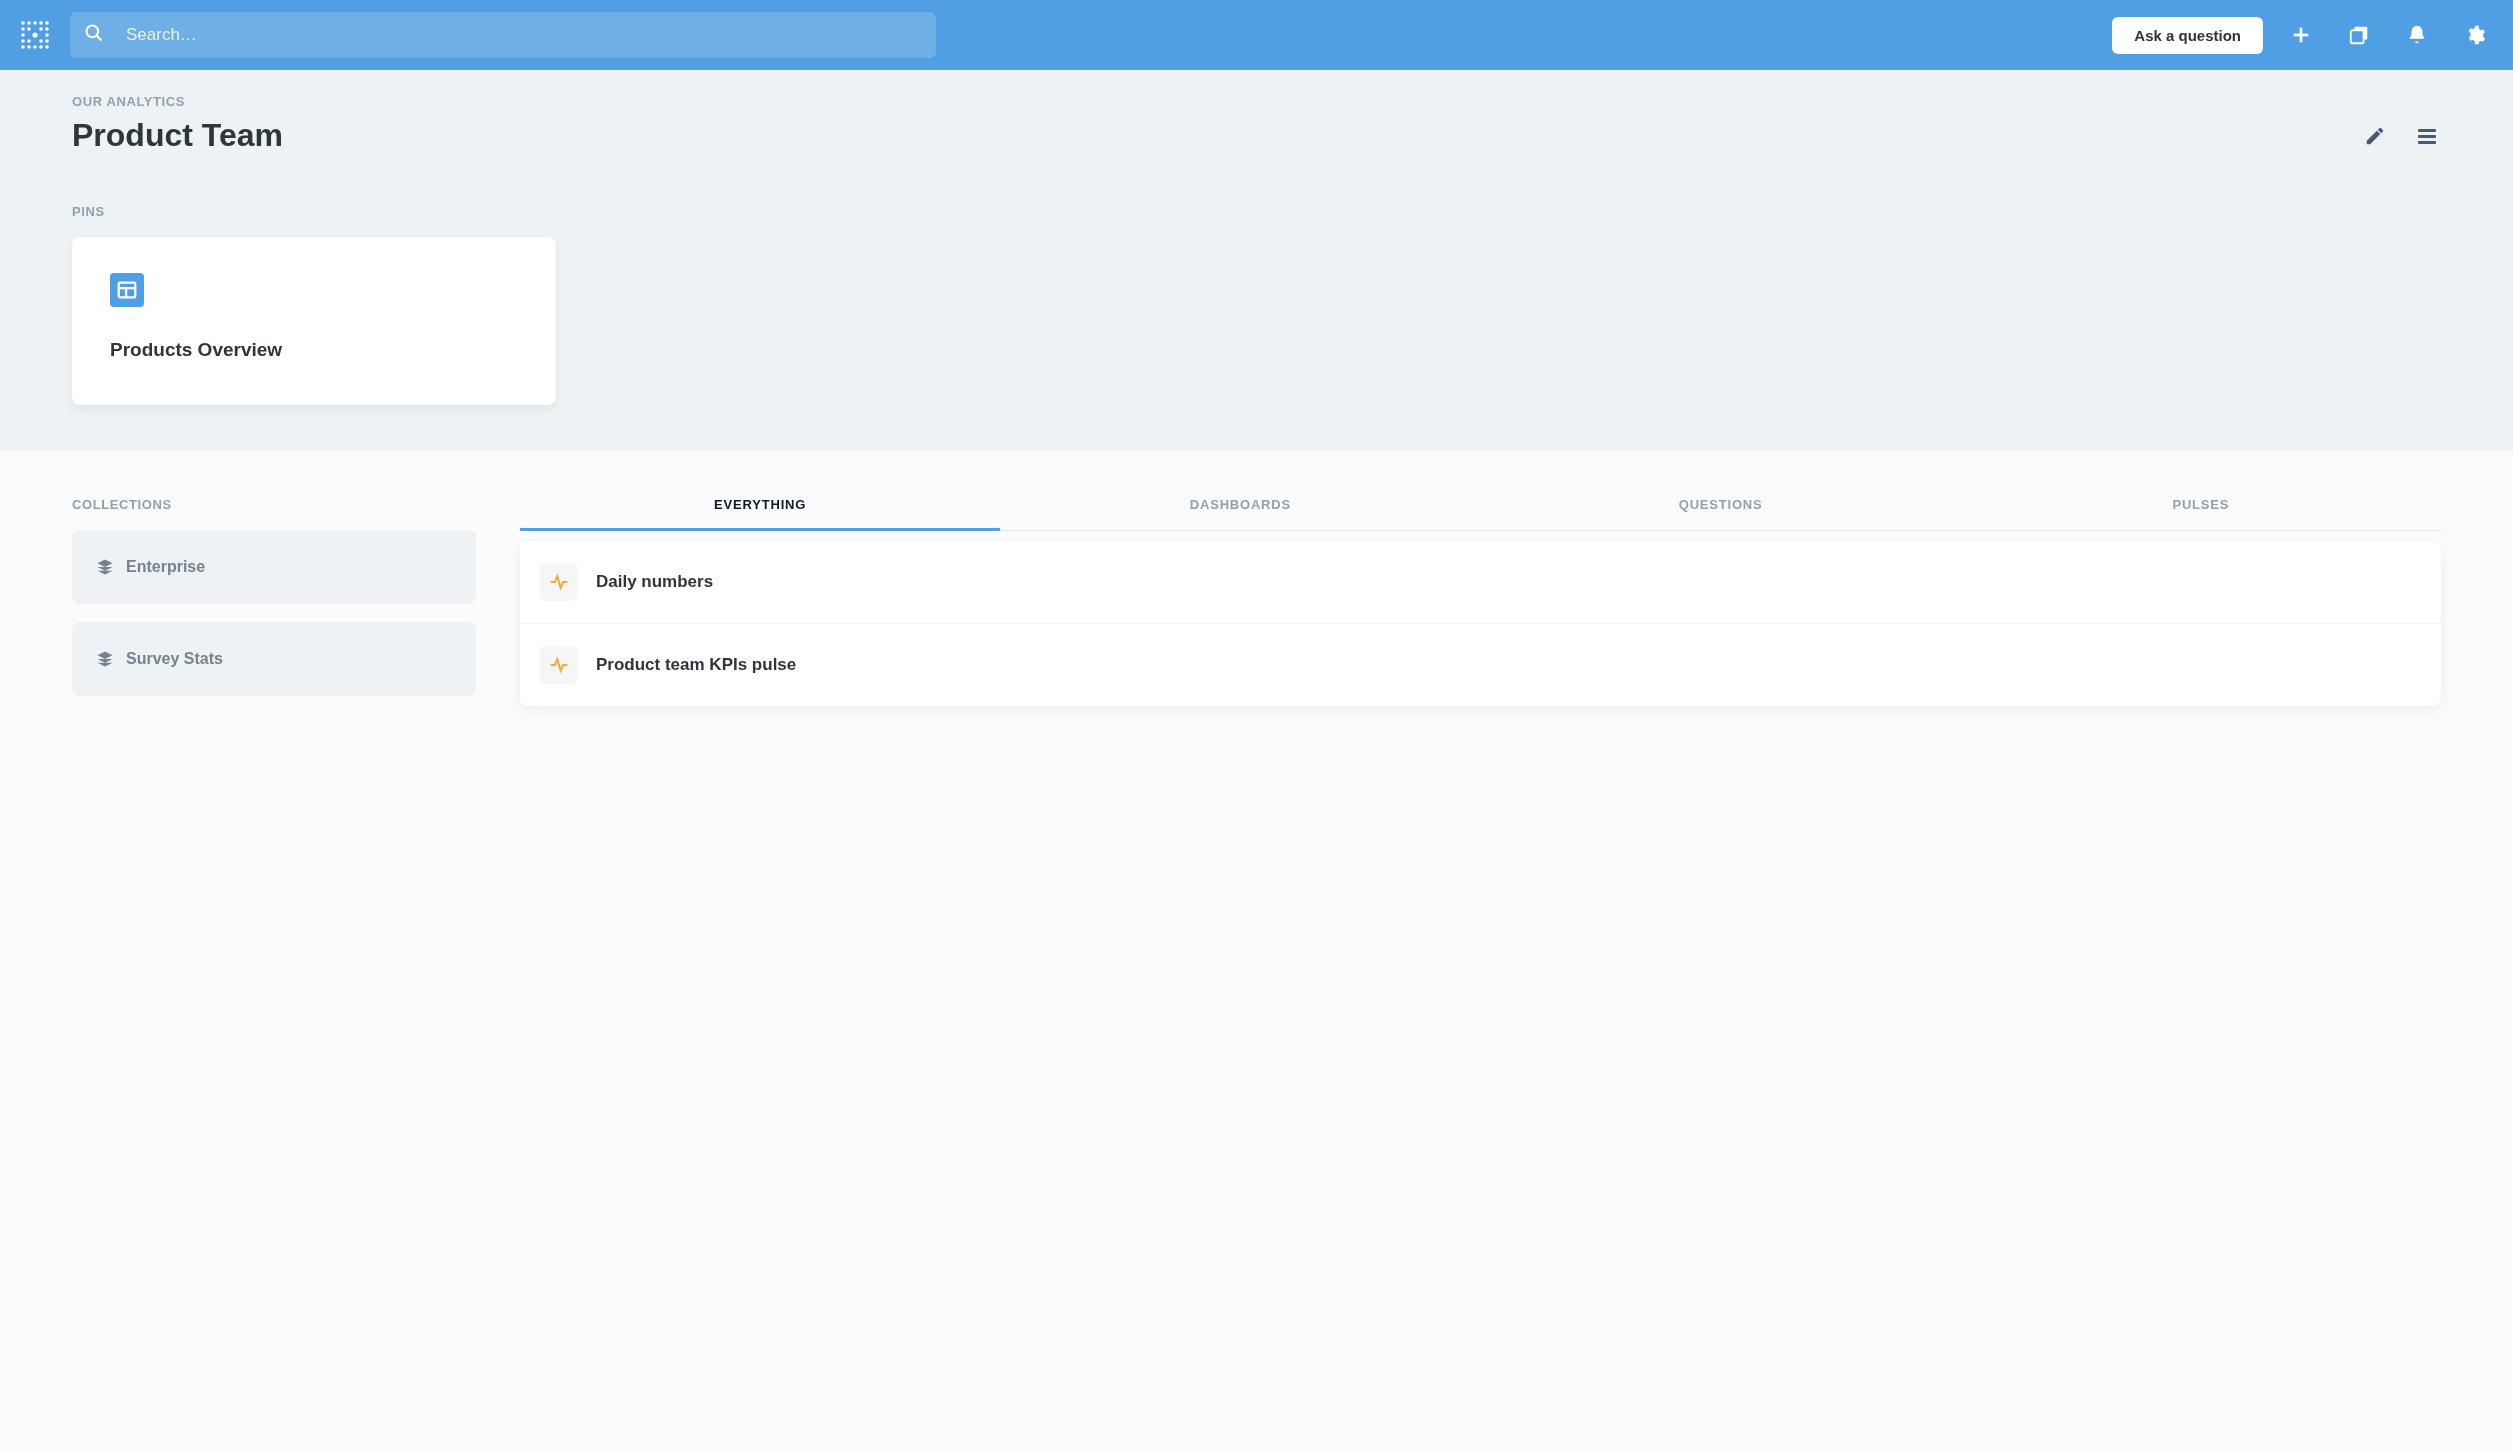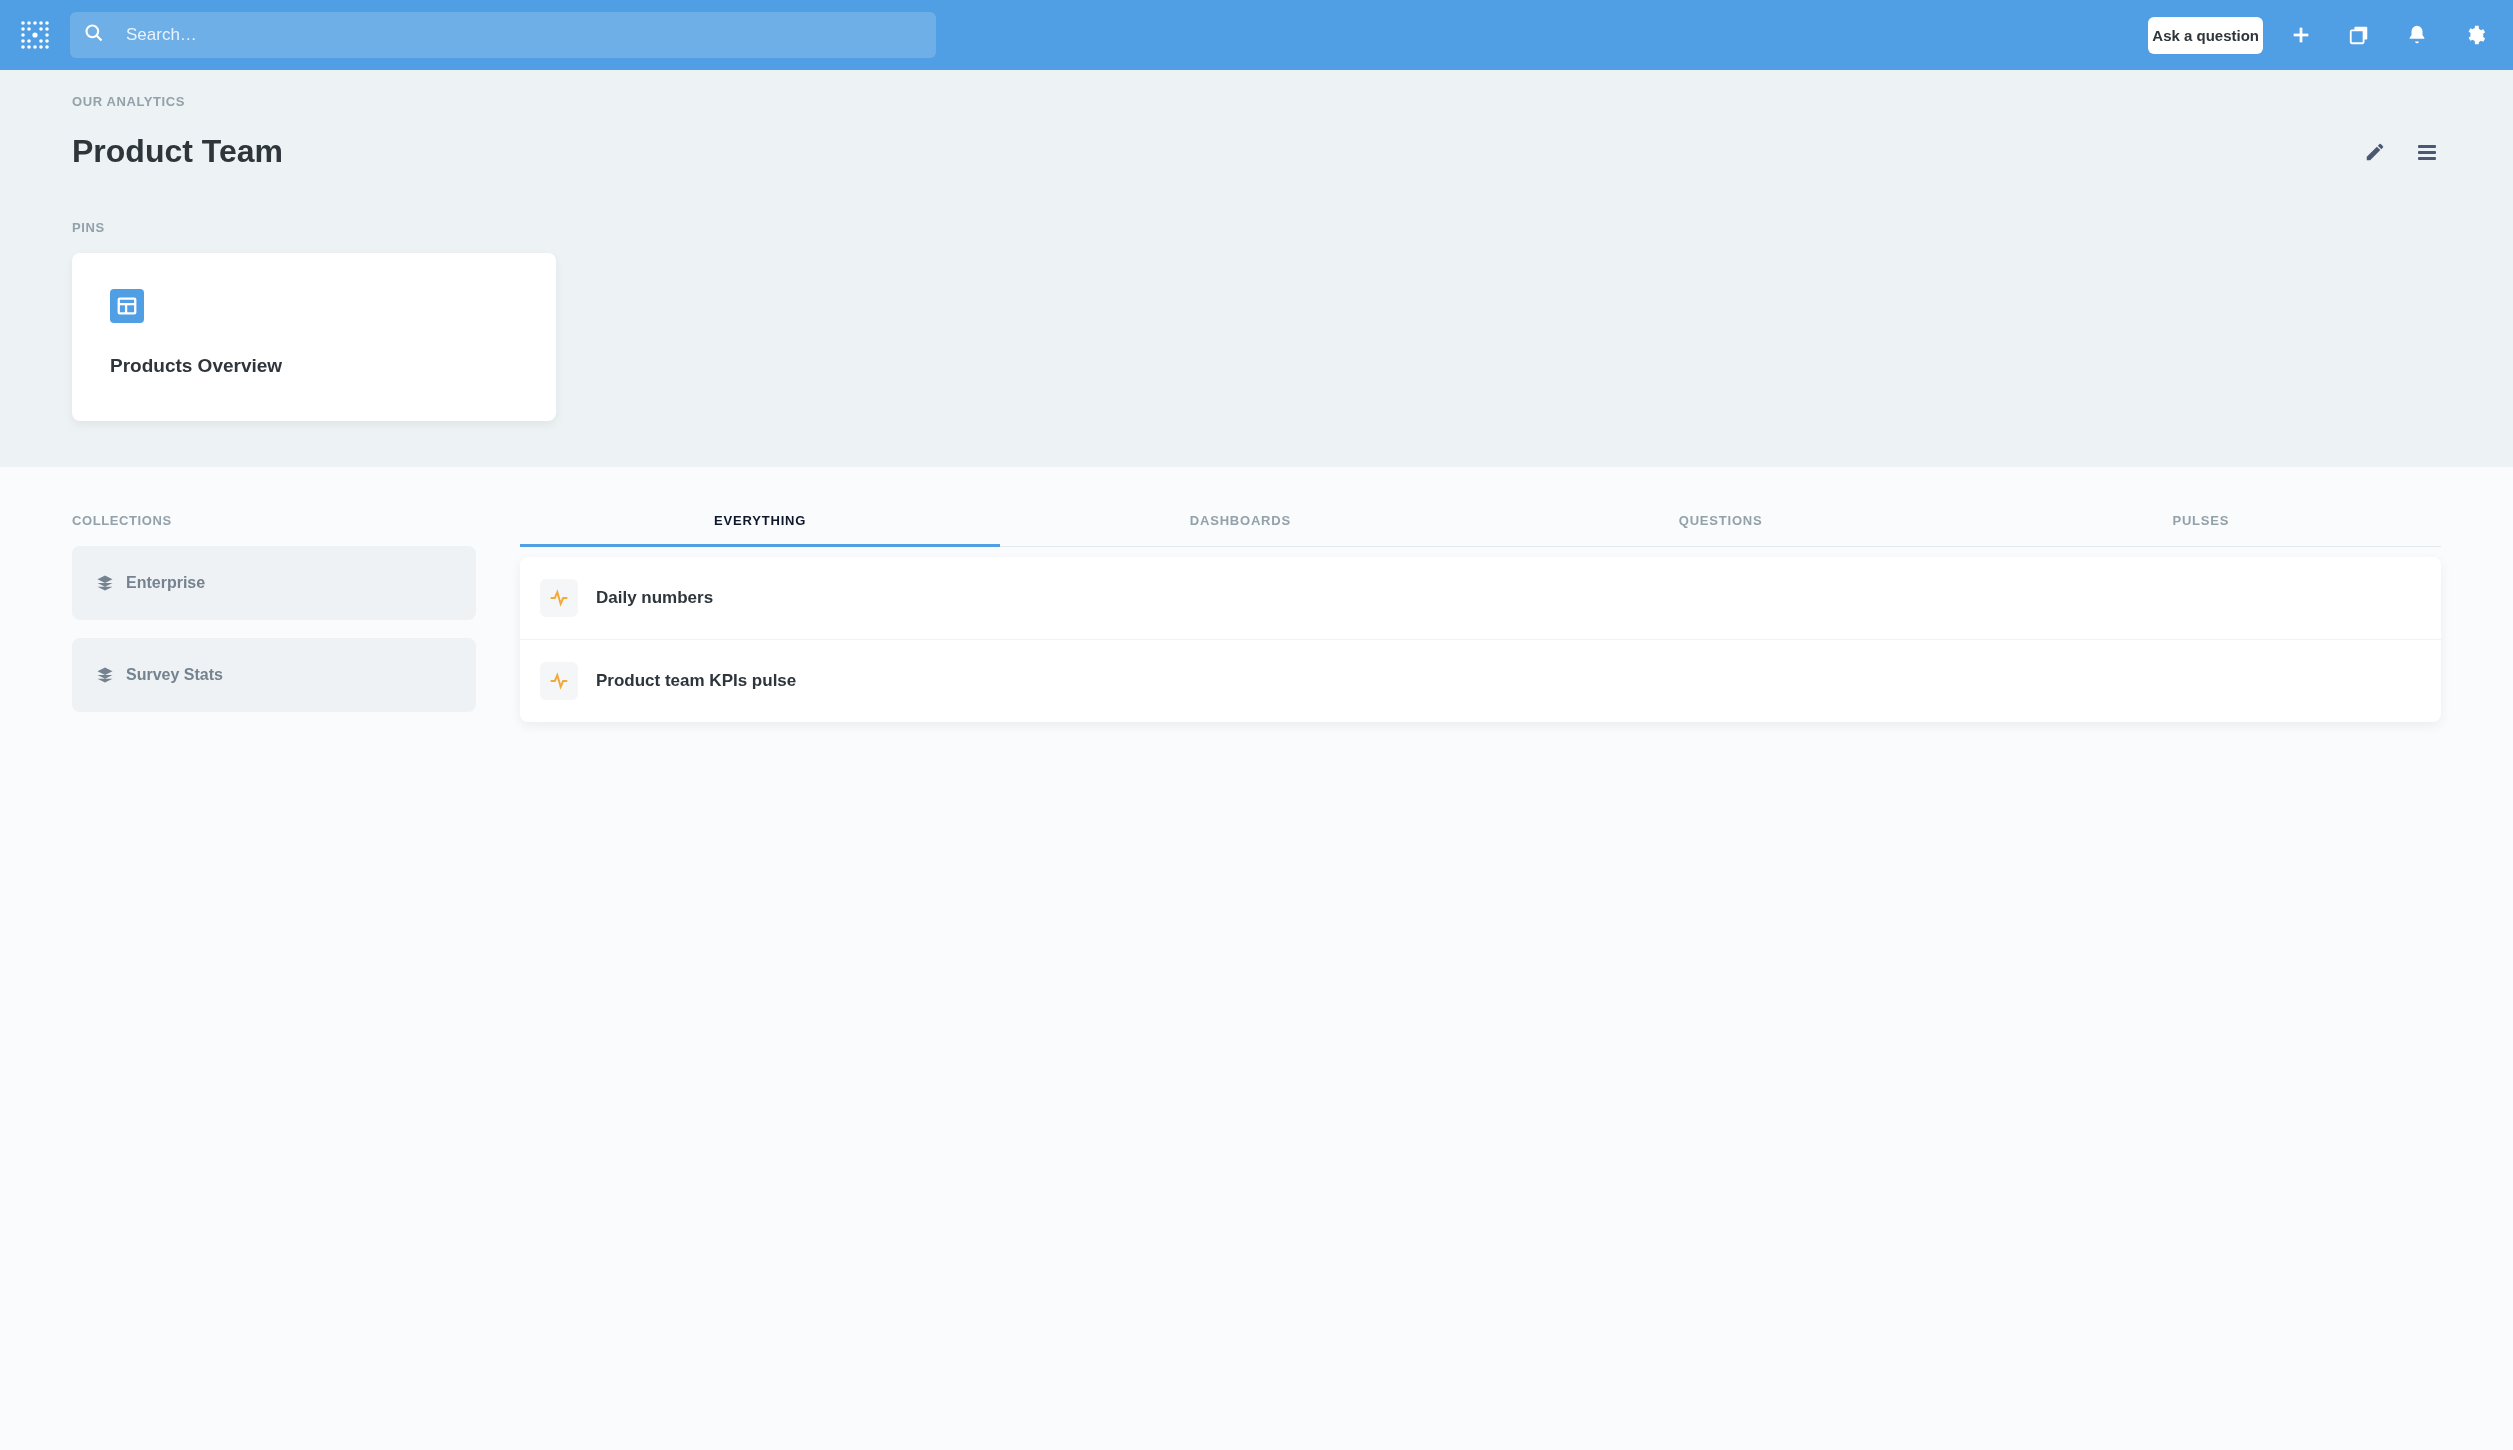--- a/index.html
+++ b/index.html
@@ -42,21 +42,21 @@
   outline: none;
   color: #fff;
   font-size: 17px;
 }
 .search-wrap input::placeholder { color: rgba(255,255,255,0.85); }
 .topbar-spacer { flex: 1; }
 .ask-btn {
   background: #fff;
   border: none;
   border-radius: 6px;
-  padding: 10px 4px;
+  padding: 10px 22px;
   font-size: 15px;
   font-weight: 700;
   color: #2e353b;
   cursor: pointer;
 }
 .topbar-icon {
   width: 40px;
   height: 40px;
   display: flex;
   align-items: center;
@@ -73,21 +73,21 @@
 .breadcrumb {
   font-size: 13px;
   font-weight: 700;
   letter-spacing: 0.6px;
   color: #93a1ab;
   text-transform: uppercase;
 }
 .title-row {
   display: flex;
   align-items: center;
-  margin-top: 24px;
+  margin-top: 8px;
 }
 .page-title {
   font-size: 32px;
   font-weight: 900;
   color: #2e353b;
 }
 .title-actions {
   margin-left: auto;
   display: flex;
   gap: 24px;

